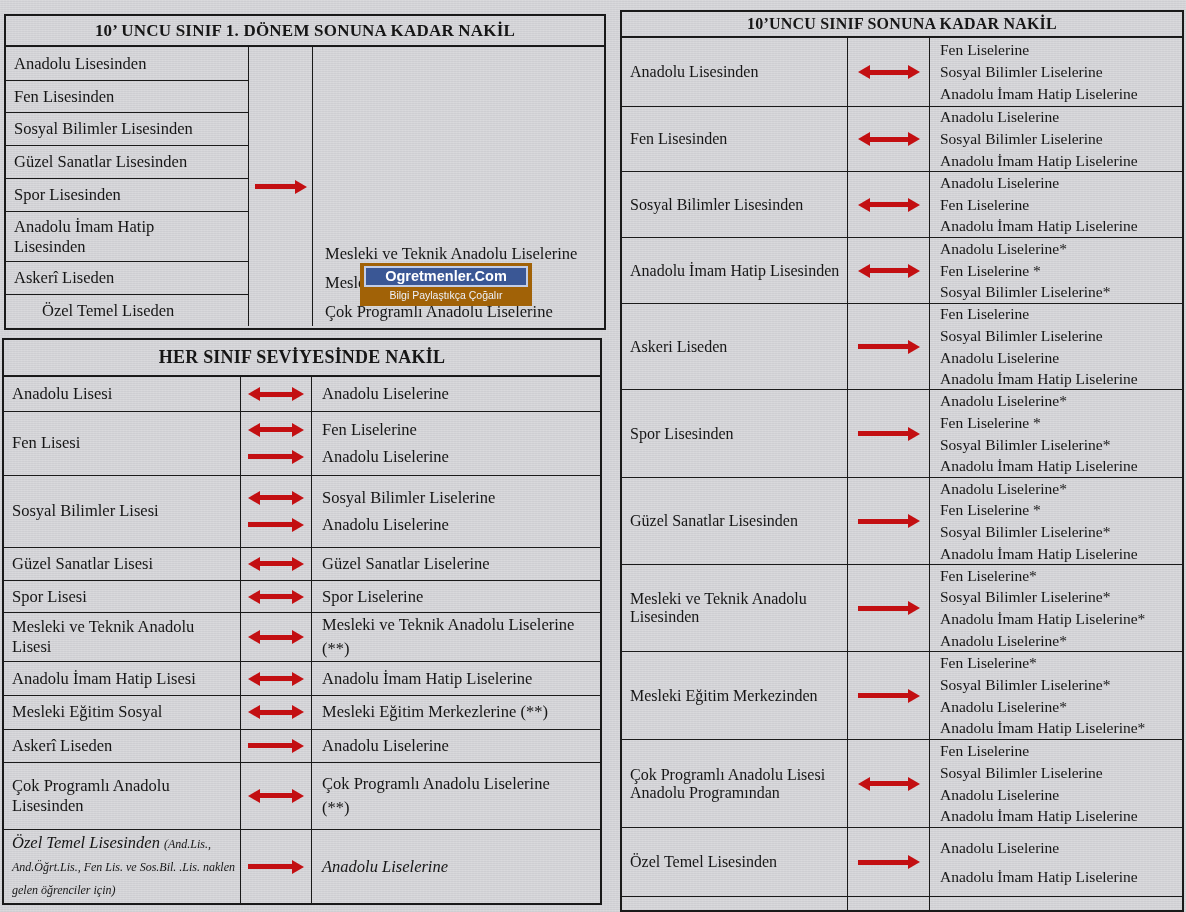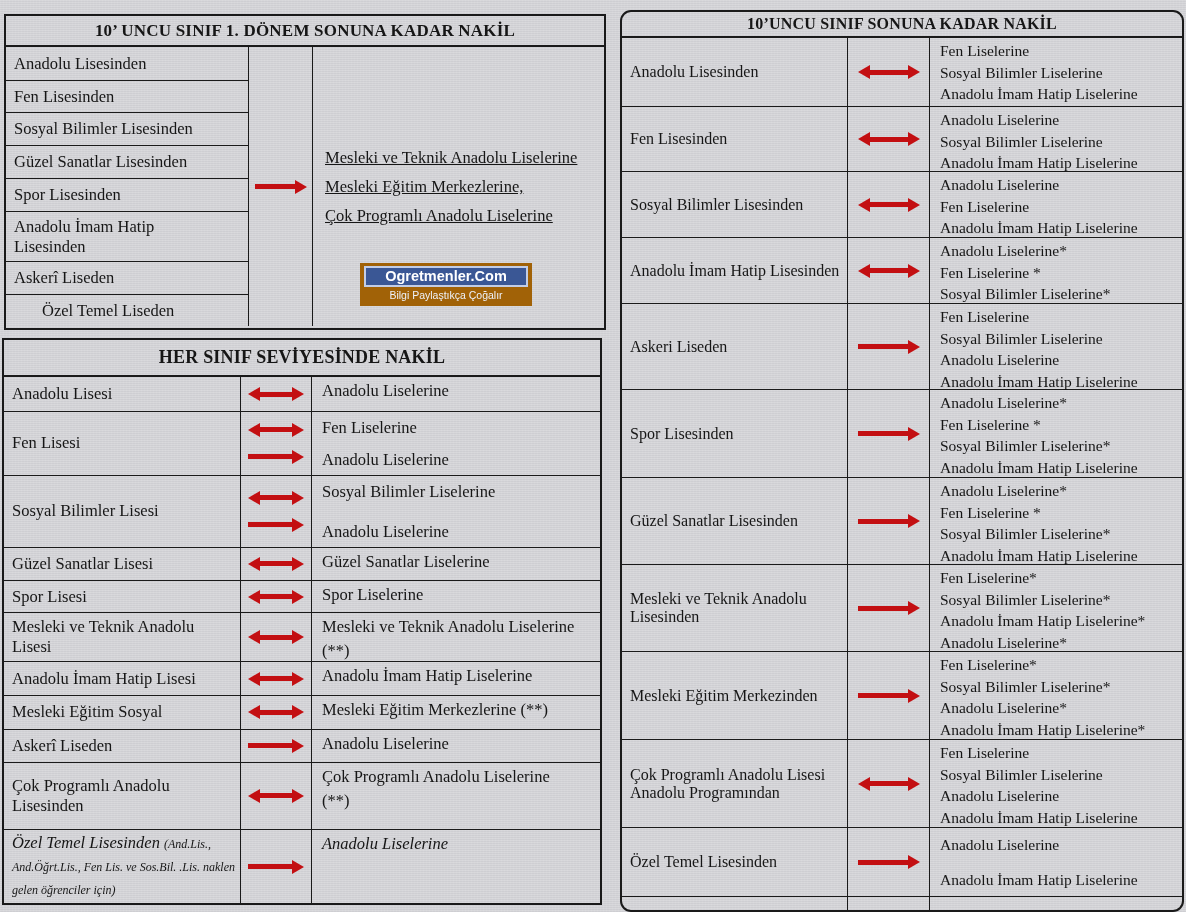--- a/index.html
+++ b/index.html
@@ -15,58 +15,58 @@
   }
   .tbl { position:absolute; border:2px solid #1a1a1a; }
   .title {
     font-weight:bold; text-align:center; border-bottom:2px solid #1a1a1a;
     display:flex; align-items:center; justify-content:center; letter-spacing:.2px;
   }
   .t-row { display:flex; border-bottom:1.5px solid #1a1a1a; }
   .t-row.last { border-bottom:none; flex:1;font-style:italic; }
   .src { display:flex; align-items:center; padding:2px 4px 2px 8px; border-right:1.5px solid #1a1a1a; }
   .mid { display:flex; flex-direction:column; gap:13px; align-items:center; justify-content:center; border-right:1.5px solid #1a1a1a; }
-  .dst { flex:1; display:flex; flex-direction:column; justify-content:space-between; padding:2px 4px 2px 10px; }
+  .dst { flex:1; display:flex; flex-direction:column; justify-content:center; padding:2px 4px 2px 10px; }
 
   
   .arr { display:flex; align-items:center; width:56px; height:14px; }
   #t3 .arr { width:62px; }
   #t1 .arr { width:52px; }
   .arr .sh { flex:1; height:5px; background:#c30f12; }
   .arr .hl { width:0; height:0; border-top:7px solid transparent; border-bottom:7px solid transparent; border-right:12px solid #c30f12; }
   .arr .hr { width:0; height:0; border-top:7px solid transparent; border-bottom:7px solid transparent; border-left:12px solid #c30f12; }
 
   
   #t1 { left:4px; top:14px; width:602px; height:316px; font-size:16.5px; }
   #t1 .title { height:31px; font-size:17px; }
   #t1 .body { display:flex; height:279px; }
   #t1 .c1 { width:243px; border-right:1.5px solid #1a1a1a; display:flex; flex-direction:column; }
   #t1 .c1 .srow { border-bottom:1.5px solid #1a1a1a; display:flex; align-items:center; padding-left:8px; }
   #t1 .c1 .srow.lastrow { border-bottom:none; flex:1;padding-left:36px; }
   #t1 .c2 { width:64px; border-right:1.5px solid #1a1a1a; display:flex; align-items:center; justify-content:center; }
-  #t1 .c3 { flex:1; position:relative; display:flex; flex-direction:column; justify-content:center; padding-left:12px;text-decoration:underline; }
+  #t1 .c3 { flex:1; position:relative; display:flex; flex-direction:column; justify-content:flex-end; padding-left:12px; }
   #t1 .dline { line-height:29px; }
 
   
   .wm { position:absolute; left:47px; top:216px; width:172px; background:#a16207; padding:3px 4px 4px; }
   .wm-t { border:2px solid #c2cde6; background:#3a5795; color:#ffffff;
           font-family:"Liberation Sans",sans-serif; font-weight:bold; font-size:14.5px; line-height:17px; text-align:center; }
   .wm-s { color:#eef2fa; font-family:"Liberation Sans",sans-serif; font-size:10.5px; line-height:13px; text-align:center; margin-top:2px; }
 
   
   #t2 { left:2px; top:338px; width:600px; height:567px; font-size:16.5px; }
   #t2 .title { height:37px; font-size:18px; }
   #t2 .rows { display:flex; flex-direction:column; height:526px; }
   #t2 .src { width:237px; }
   #t2 .mid { width:71px; }
   #t2 .dst { line-height:24px; }
   #t2 .dline { line-height:27px; }
 
   
-  #t3 { left:620px; top:10px; width:564px; height:902px; font-size:15.5px; overflow:hidden;border-radius:11px; }
+  #t3 { left:620px; top:10px; width:564px; height:902px; font-size:15.5px; overflow:hidden; }
   #t3 .title { height:26px; font-size:16px; }
   #t3 .rows { display:flex; flex-direction:column; height:874px; }
   #t3 .src { width:226px; font-size:16px; }
   #t3 .mid { width:82px; }
   #t3 .dst { line-height:21.7px; }
   #t3 .dst.sp { line-height:29px; }
 
   .note { font-size:12px; }
   .srcwrap { line-height:21px; }
   .mw165 { max-width:165px; display:inline-block; }

